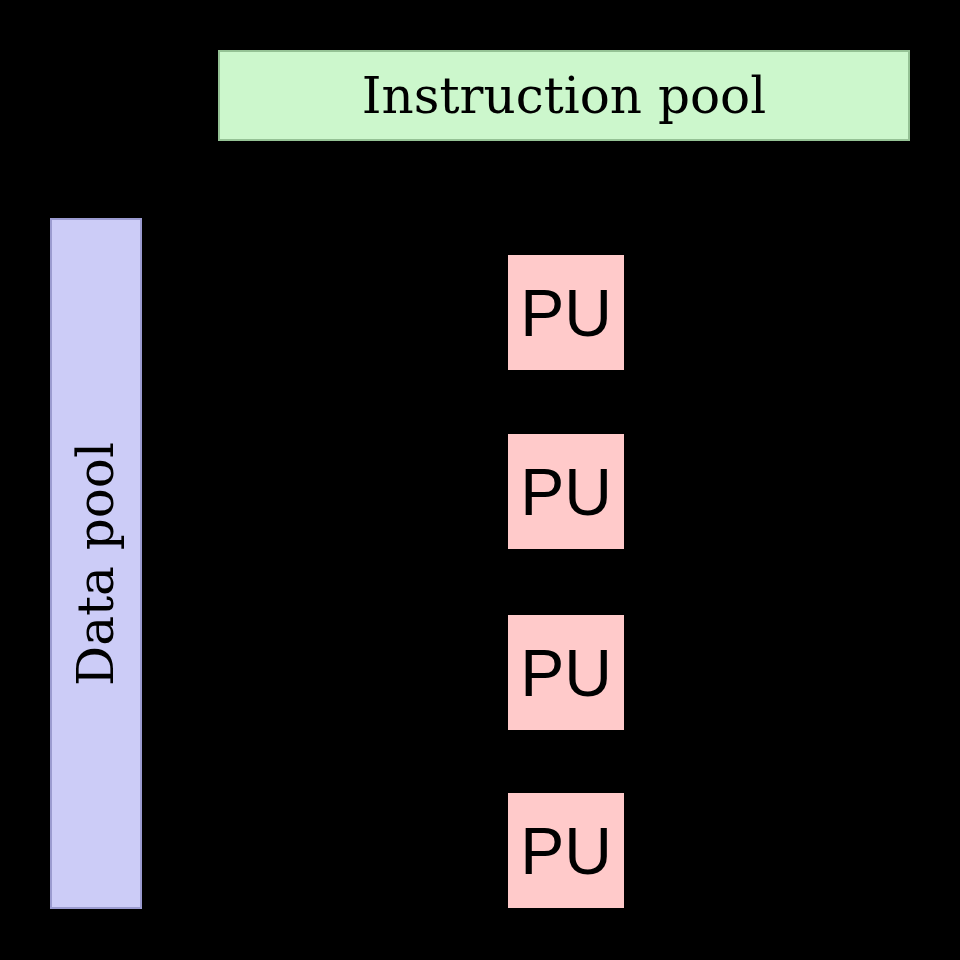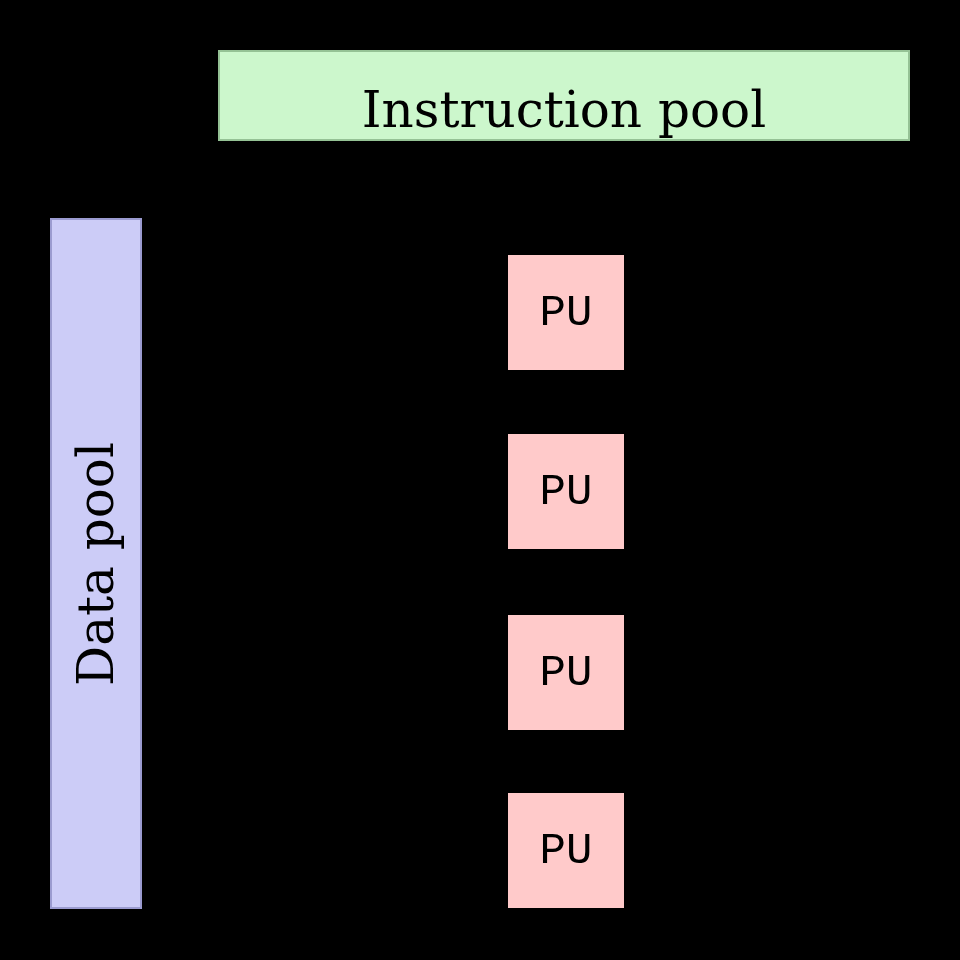--- a/index.html
+++ b/index.html
@@ -25,21 +25,20 @@
   }
 
   .instruction-pool {
     left: 218px;
     top: 50px;
     width: 692px;
     height: 91px;
     background: var(--instruction-fill, #ccf7cc);
     border: 2px solid var(--instruction-border, #95c295);
     font-size: 50px;
-    align-items: flex-end;
   }
 
   .data-pool {
     left: 50px;
     top: 218px;
     width: 92px;
     height: 691px;
     background: var(--data-fill, #ccccf7);
     border: 2px solid var(--data-border, #9b9bd0);
     font-size: 50px;
@@ -51,22 +50,22 @@
 
   .pu-box {
     position: absolute;
     left: 508px;
     width: 116px;
     height: 115px;
     background: var(--pu-fill, #ffcaca);
     display: flex;
     align-items: center;
     justify-content: center;
-    font-family: Liberation Mono, monospace;
-    font-size: 44px;
+    font-family: Liberation Sans, sans-serif;
+    font-size: 66px;
     color: var(--text, #000);
   }
   .pu-1 { top: 255px; }
   .pu-2 { top: 434px; }
   .pu-3 { top: 615px; }
   .pu-4 { top: 793px; }
 </style>
 </head>
 <body style="--background: #000000; --instruction-fill: #ccf7cc; --instruction-border: #95c295; --data-fill: #ccccf7; --data-border: #9b9bd0; --pu-fill: #ffcaca; --text: #000000;">
 

